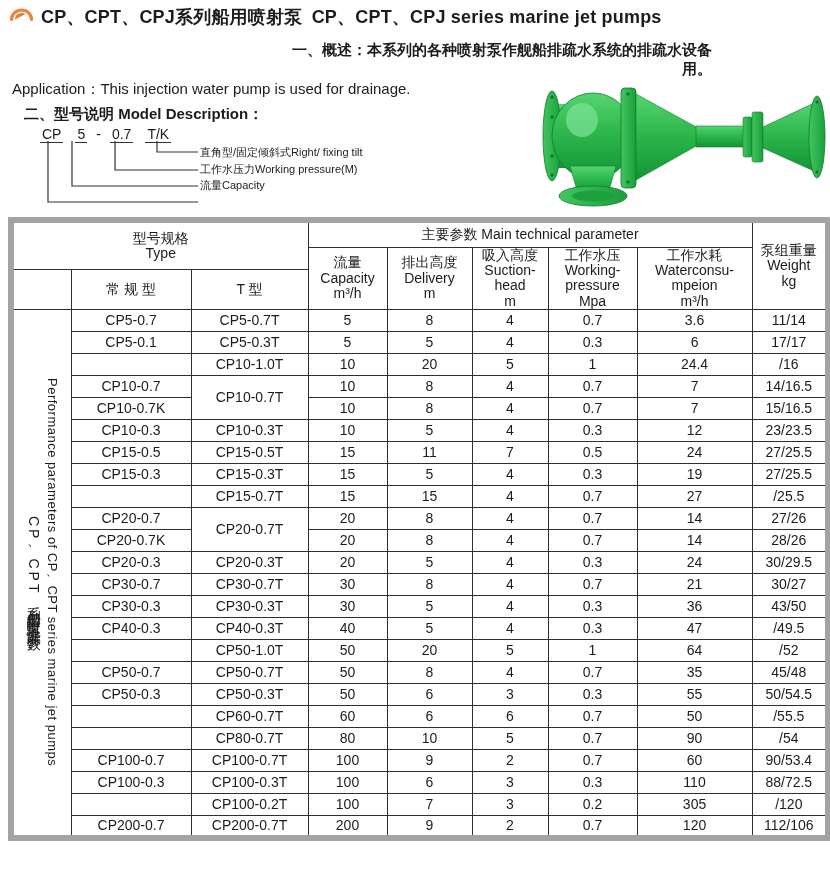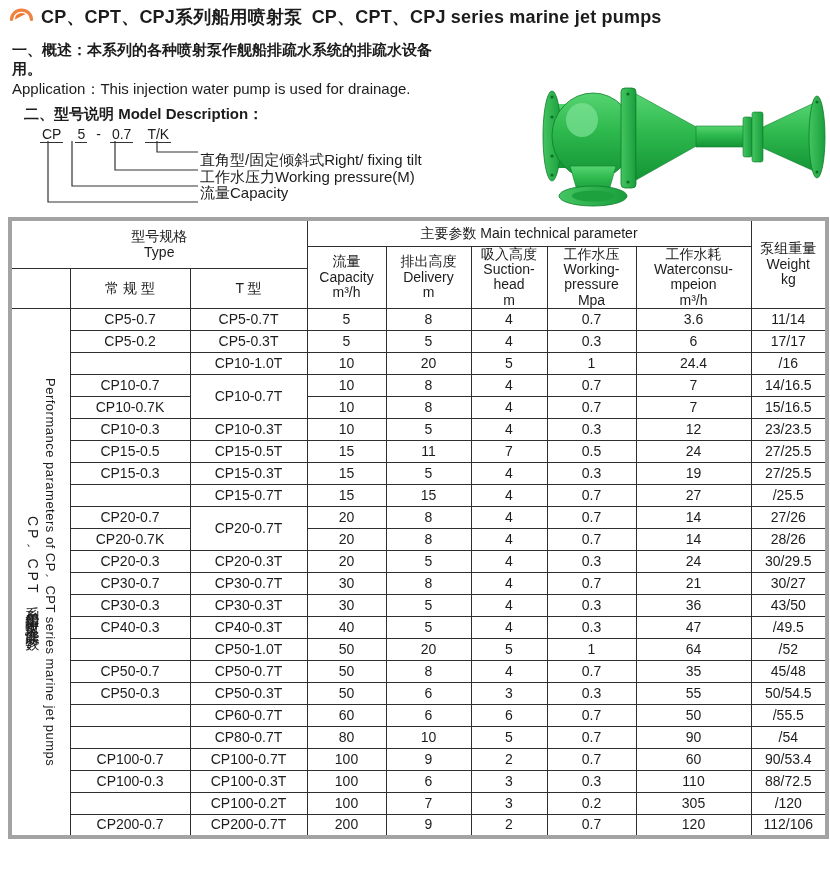--- a/index.html
+++ b/index.html
@@ -9,39 +9,39 @@
     color:#1c1c1c;
     font-family:"Liberation Sans","DejaVu Sans",sans-serif;
     overflow:hidden;
   }
   
   .title-row { position:absolute; left:8px; top:2px; display:flex; align-items:center; gap:6px;text-align:right; }
   .title-row .logo { flex:0 0 auto; }
   .page-title { font-size:18px; font-weight:bold; letter-spacing:0.2px; white-space:nowrap; }
   .page-title .en { margin-left:4px; }
   
-  .overview { position:absolute; left:12px; top:40px; width:700px; font-size:15px; line-height:19px; }
+  .overview { position:absolute; left:12px; top:40px; width:700px; font-size:15px; line-height:19px;text-align:right; }
   .overview .zh { font-weight:bold; }
   .app-line { position:absolute; left:12px; top:80px; font-size:15px; }
   
   .model-heading { position:absolute; left:12px; top:105px; font-size:15px; font-weight:bold;margin-left:12px; }
   .code-line { position:absolute; left:40px; top:126px; font-size:14px; font-weight:normal; display:flex; }
   .code-line span { display:inline-block; padding:0 2px; }
   .code-part { border-bottom:1px solid #333; }
   .code-line .g1{margin-left:12px;} .code-line .g2{margin-left:7px;} .code-line .g3{margin-left:7px;} .code-line .g4{margin-left:12px;}
   .legend-svg { position:absolute; left:40px; top:141px; }
-  .legend-labels { position:absolute; left:200px; top:144px; font-size:15px;margin-top:8px; }
+  .legend-labels { position:absolute; left:200px; top:144px; font-size:11px; }
   .legend-labels div { height:16.6px; line-height:16px; white-space:nowrap; }
   
   .pump-photo { position:absolute; left:530px; top:72px; }
   
   table.params {
     position:absolute; left:8px; top:217px;
     border-collapse:collapse; table-layout:fixed; width:817px;
-    border:4px solid #a3a3a3;
+    border:6px solid #a3a3a3;
   }
   table.params td { border:1px solid #2f2f2f; font-size:14px; text-align:center; vertical-align:middle; padding:0; height:22px; line-height:1.1; overflow:hidden; }
   tr.h1 td { height:27px; } tr.h2 td { height:24px; } tr.h3 td { height:40px; }
   .pre { white-space:pre-line; }
   td.c-name { text-align:left; padding-left:22px; }
   td.hdr { font-weight:normal; }
   td.main-hdr { font-size:15px; }
   td.side-cell { text-align:center; vertical-align:middle; }
   .v-line { display:inline-block; vertical-align:middle; writing-mode:vertical-lr; text-orientation:mixed; white-space:nowrap; }
   .v-zh { font-size:14px; letter-spacing:3px; }
@@ -194,21 +194,21 @@
         <td class="c-name">CP5-0.7</td>
         <td class="c-name">CP5-0.7T</td>
         <td>5</td>
         <td>8</td>
         <td>4</td>
         <td>0.7</td>
         <td>3.6</td>
         <td>11/14</td>
       </tr>
       <tr>
-        <td class="c-name">CP5-0.2</td>
+        <td class="c-name">CP5-0.1</td>
         <td class="c-name">CP5-0.3T</td>
         <td>5</td>
         <td>5</td>
         <td>4</td>
         <td>0.3</td>
         <td>6</td>
         <td>17/17</td>
       </tr>
       <tr>
         <td class="c-name"></td>

